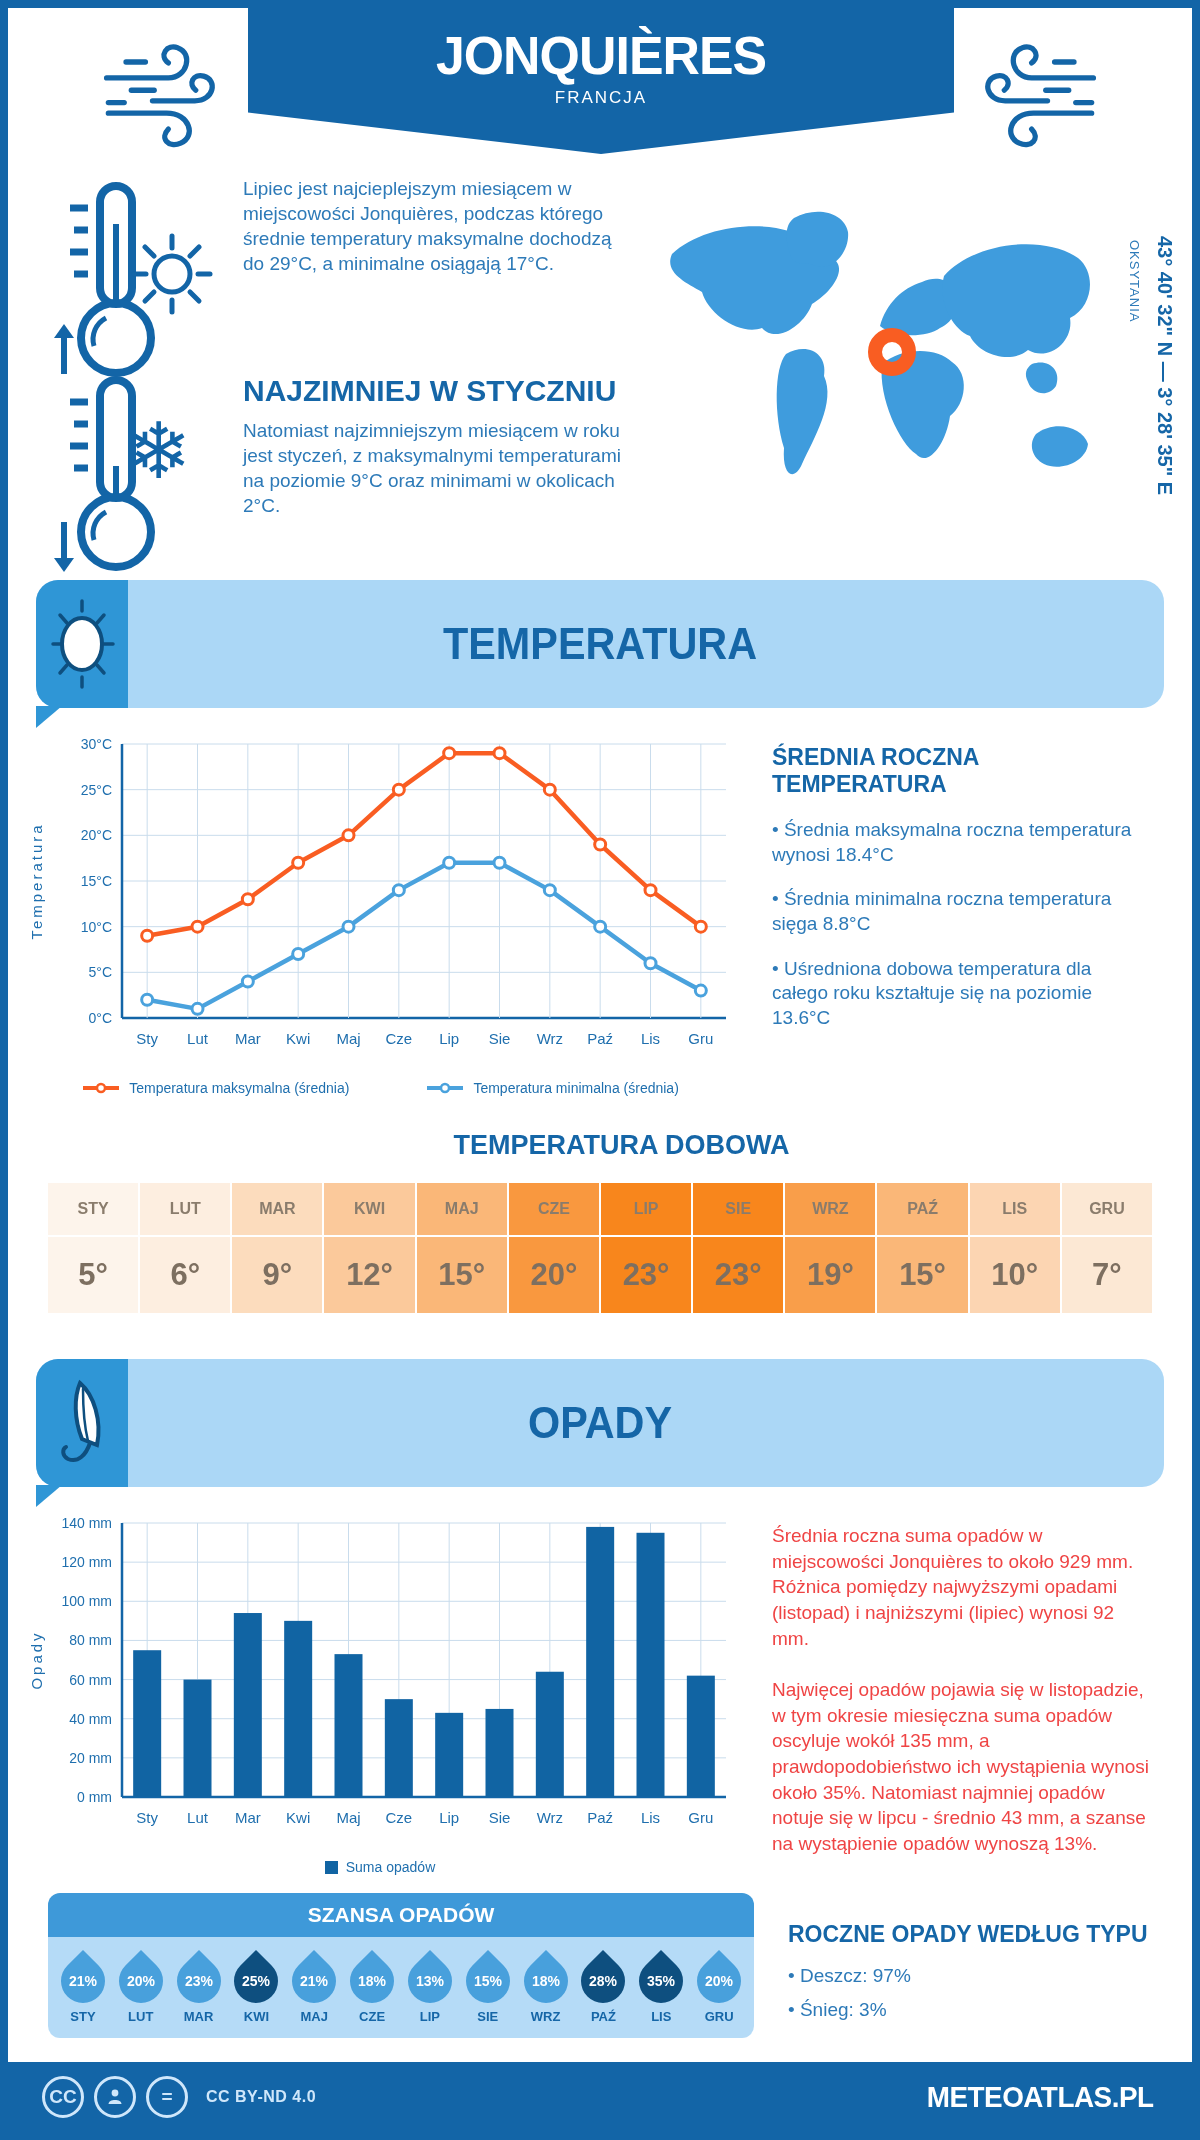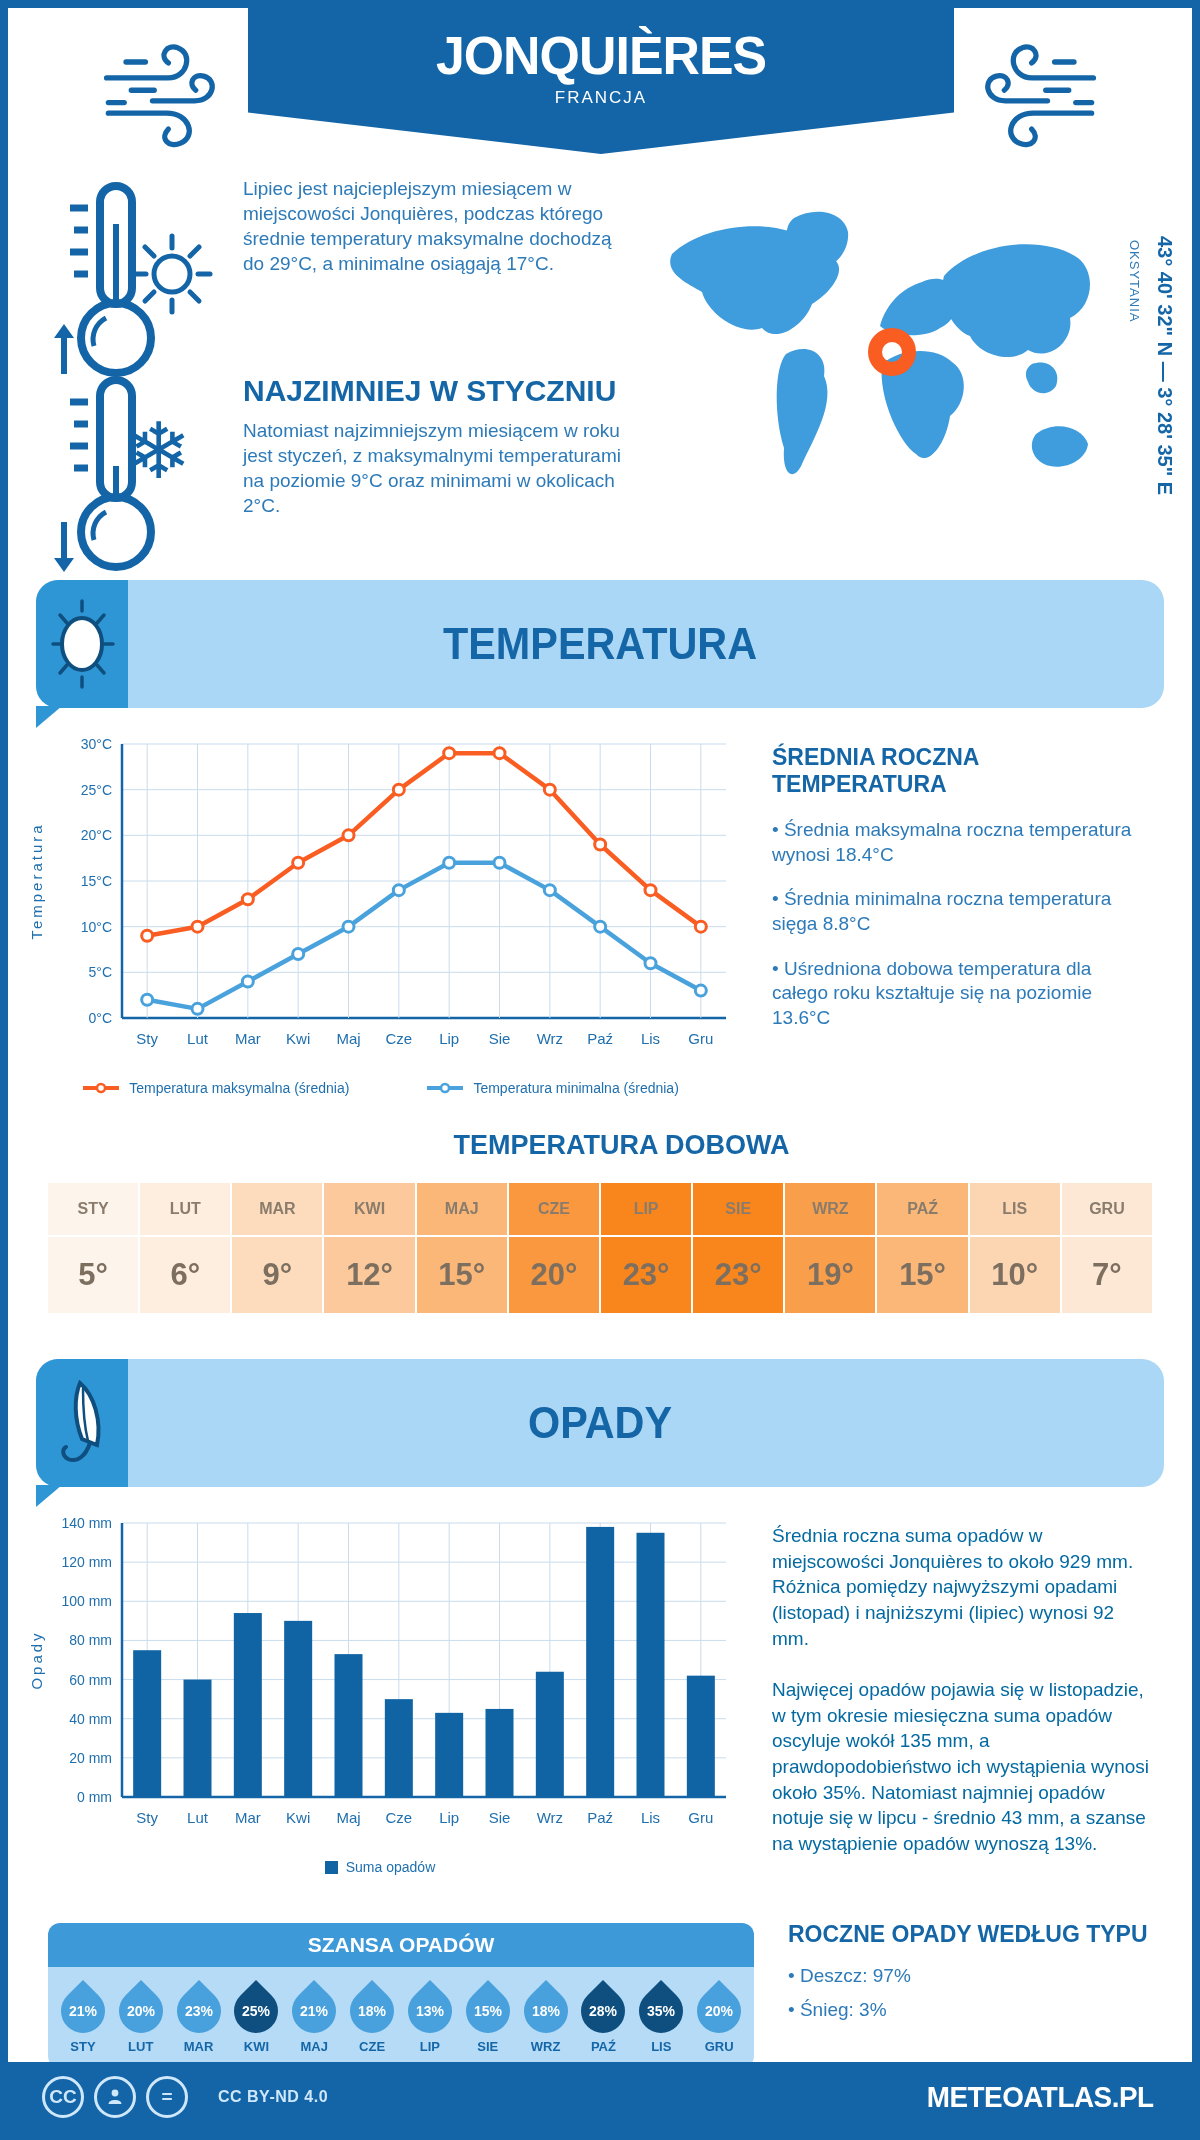--- a/index.html
+++ b/index.html
@@ -46,53 +46,53 @@
   .section-banner .stitle{position:absolute;left:0;right:0;top:0;bottom:0;display:flex;
         align-items:center;justify-content:center;color:#1566a7;font-weight:bold;font-size:44px;
         letter-spacing:0;transform:scaleX(.94);}
 
   
   .chart-row{display:flex;padding:22px 40px 0 14px;}
   .chart-box{flex:0 0 716px;}
   .side-col{flex:1;padding-left:34px;padding-top:14px;}
   .side-col h3{margin:0 0 20px;font-size:23px;color:#1566a7;}
   .side-col .bullet{font-size:19px;line-height:1.3;color:#2d7ab8;margin-bottom:20px;max-width:370px;}
-  .side-col p.para{font-size:19px;line-height:1.35;color:#0369a1;margin:0 0 26px;max-width:380px;}
+  .side-col p.para{font-size:19px;line-height:1.35;color:#ef4444;margin:0 0 26px;max-width:380px;}
   .legend{display:flex;justify-content:center;gap:76px;margin-top:10px;}
   .legend .item{display:flex;align-items:center;gap:8px;color:#1f6fae;font-size:14px;}
 
   
   .daily-title{text-align:center;color:#1566a7;font-weight:bold;font-size:27px;margin-top:34px;padding-left:43px;}
   .daily-grid{display:grid;grid-template-columns:repeat(12,1fr);gap:2px;margin:22px 40px 0;}
   .daily-cell{display:flex;align-items:center;justify-content:center;}
   .daily-cell.m{height:52px;font-weight:bold;font-size:16px;color:#8a7c6c;}
   .daily-cell.v{height:76px;font-weight:bold;font-size:31px;color:#7d6f60;}
 
   
   .bottom-row{display:flex;padding:10px 40px 0;}
-  .chance{flex:0 0 706px;margin-top:30px;}
+  .chance{flex:0 0 706px;}
   .chance-header{height:44px;background:#3e99d9;border-radius:12px 12px 0 0;display:flex;
         align-items:center;justify-content:center;color:#fff;font-weight:bold;font-size:21px;}
   .chance-body{background:#b5dbf7;border-radius:0 0 12px 12px;padding:10px 6px 14px;
         display:grid;grid-template-columns:repeat(12,1fr);}
   .drop-col{text-align:center;}
   .drop{width:44px;height:44px;border-radius:0 50% 50% 50%;transform:rotate(45deg);
         display:flex;align-items:center;justify-content:center;margin:12px auto 4px;}
   .drop span{transform:rotate(-45deg);color:#fff;font-weight:bold;font-size:14px;}
   .drop-month{margin-top:6px;font-size:13px;font-weight:bold;color:#1566a7;}
   .types h3{margin:14px 0 16px;font-size:23px;color:#1566a7;}
   .types .bullet{font-size:19px;color:#2d7ab8;margin-bottom:10px;}
 
   
   .footer{position:absolute;left:0;right:0;bottom:0;height:70px;background:#1365a7;
         display:flex;align-items:center;justify-content:space-between;padding:0 34px;}
   .cc-group{display:flex;align-items:center;gap:10px;}
   .cc-circle{width:36px;height:36px;border:3px solid #cfe7fb;border-radius:50%;display:flex;
         align-items:center;justify-content:center;color:#cfe7fb;font-weight:bold;font-size:19px;}
-  .cc-label{color:#cfe7fb;font-weight:bold;font-size:16px;margin-left:20px;letter-spacing:.5px;}
+  .cc-label{color:#cfe7fb;font-weight:bold;font-size:16px;margin-left:8px;letter-spacing:.5px;}
   .brand{color:#fff;font-weight:bold;font-size:29px;letter-spacing:-.5px;transform:scaleX(.96);}
   text{font-family:"Liberation Sans",sans-serif;}
 </style>
 </head>
 <body>
 
 <div class="page">
 
   <div class="header">
     <div class="wind left">

